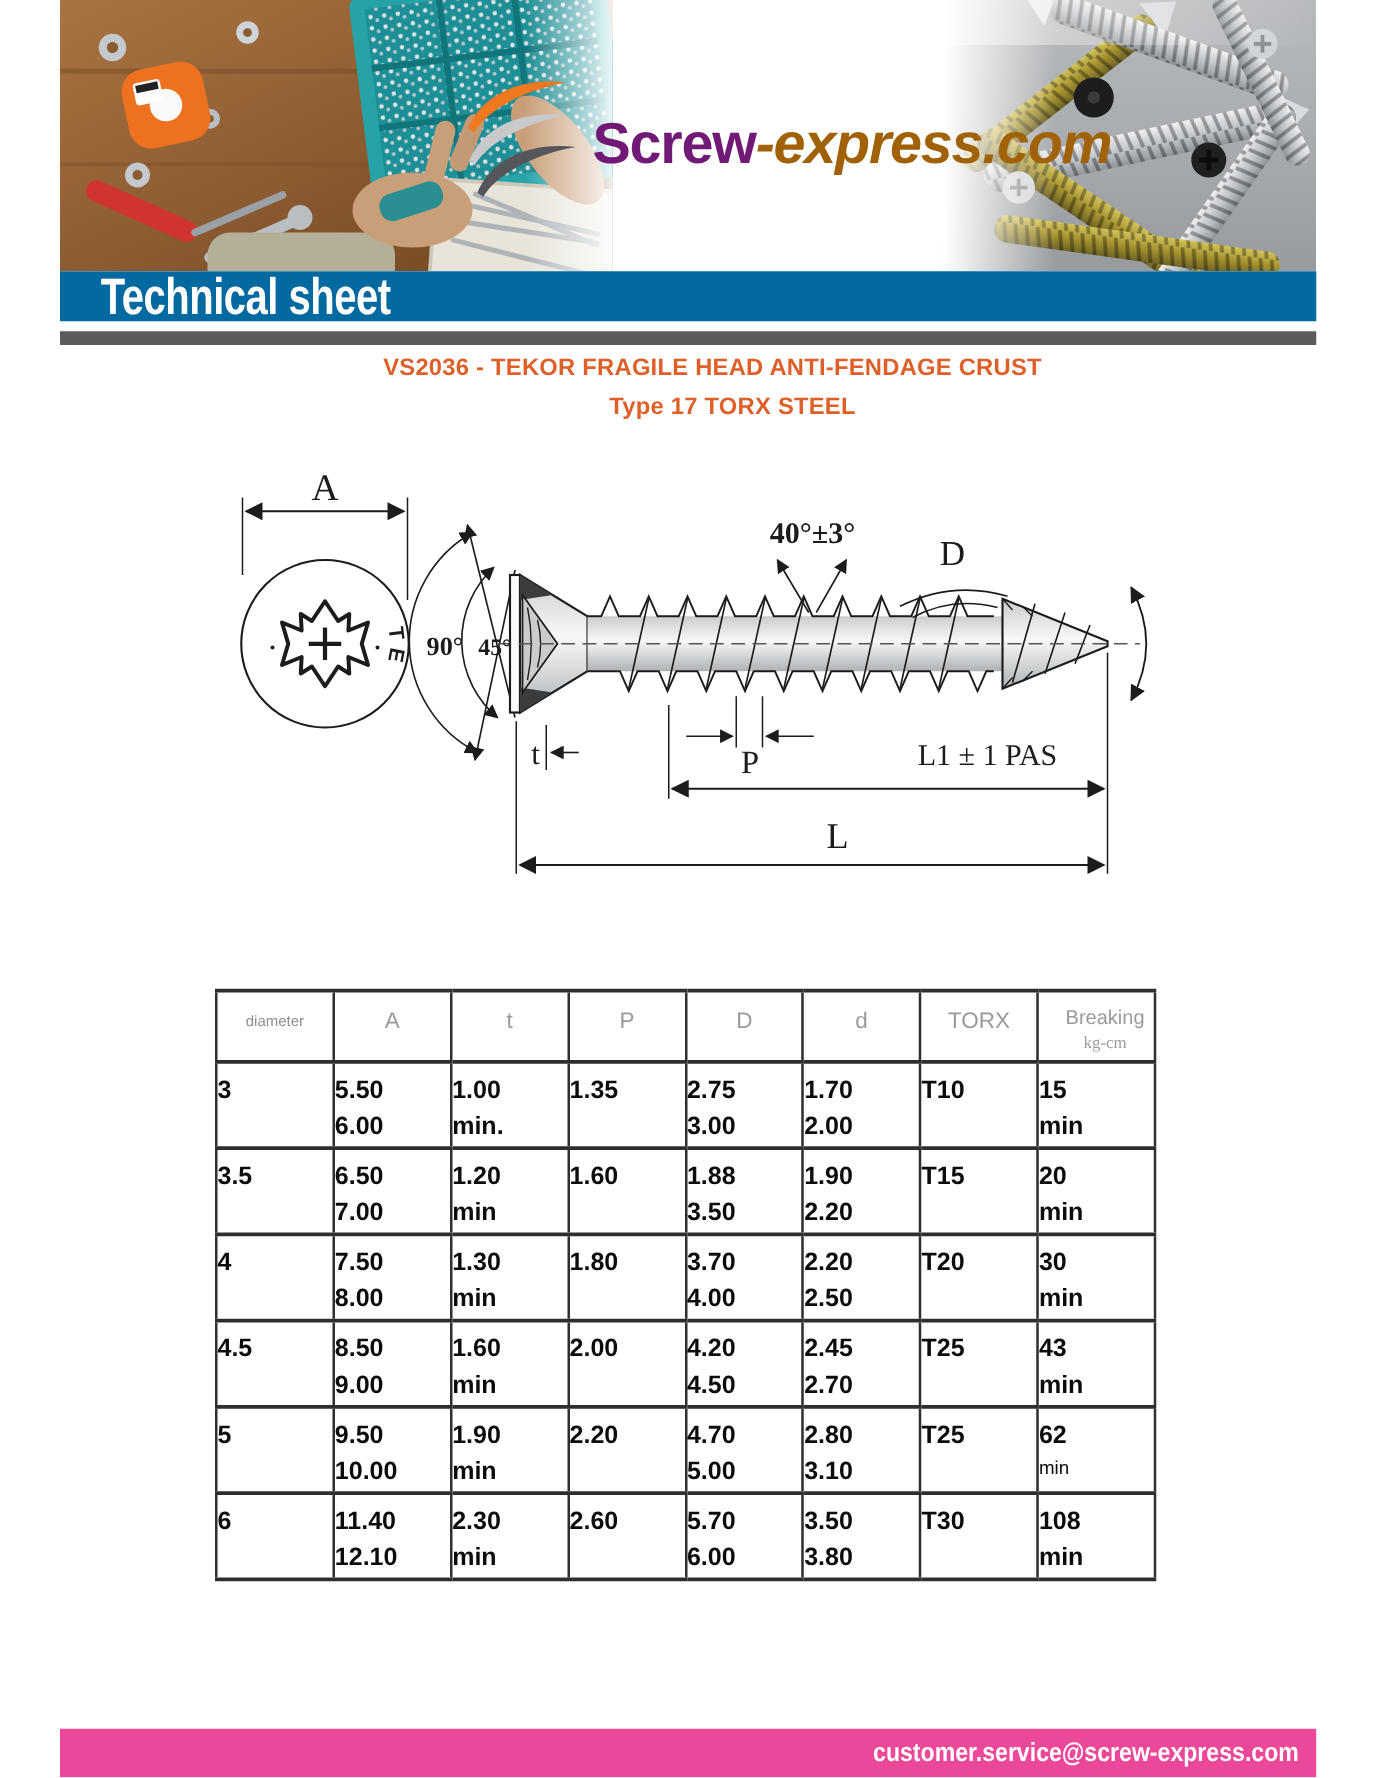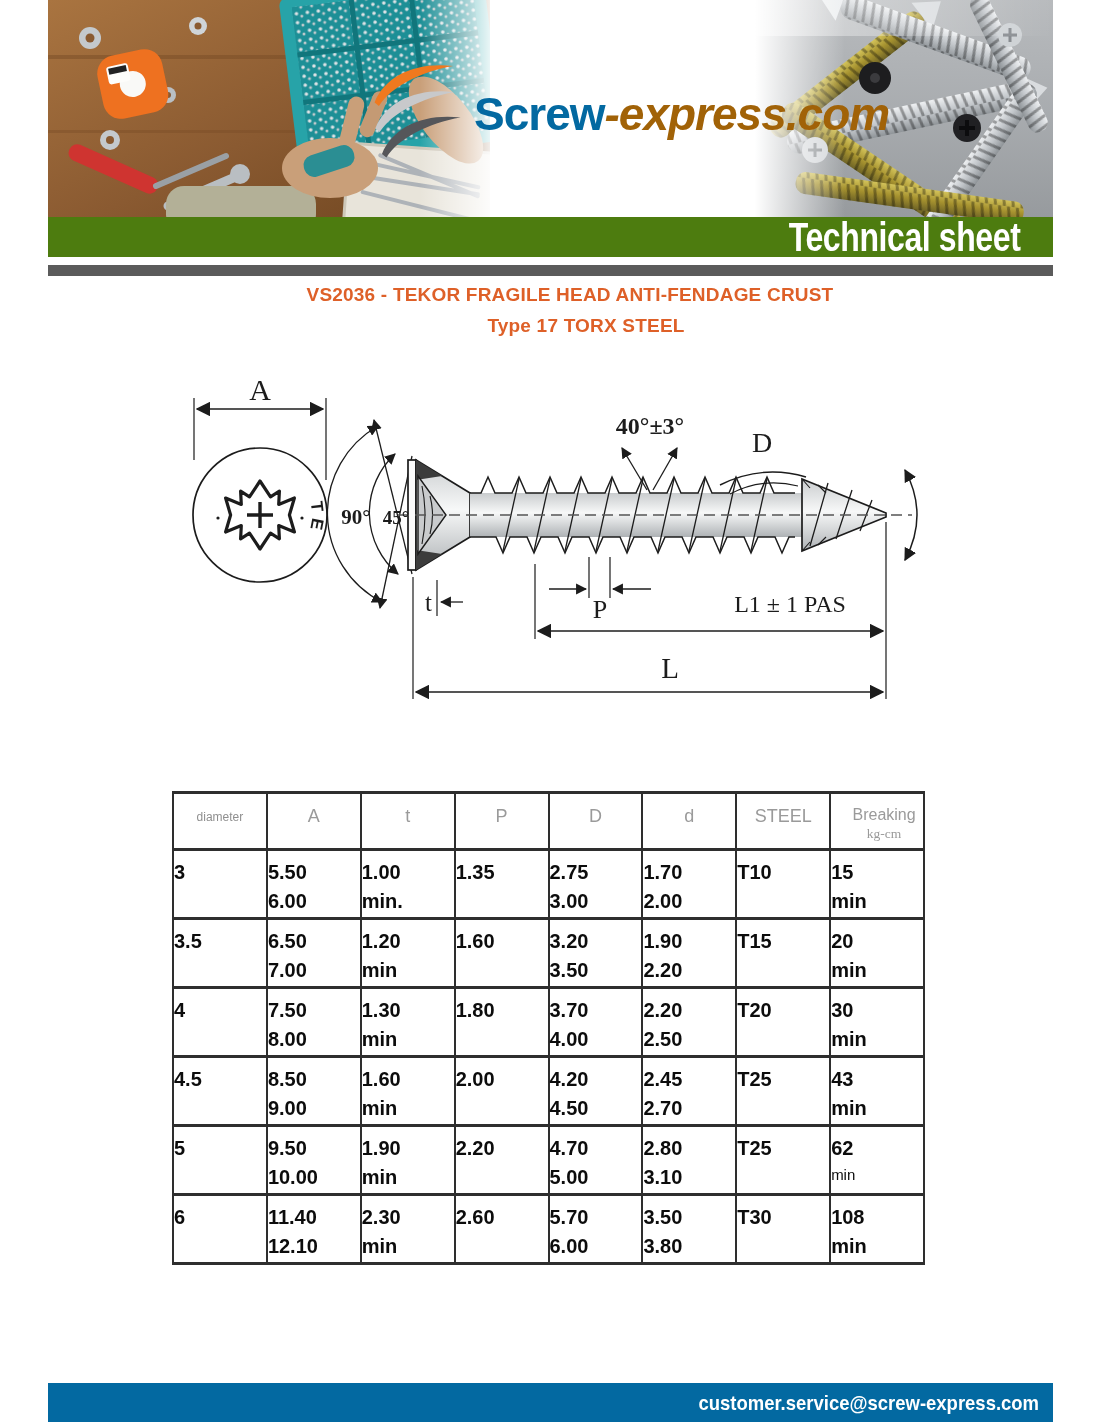--- a/index.html
+++ b/index.html
@@ -7,26 +7,26 @@
         font-family:"Liberation Sans",sans-serif;}
 
   
   .photo{position:absolute;top:0;overflow:hidden;}
   .photo-left{left:48px;width:442px;height:217px;}
   .photo-right{left:755px;width:298px;height:217px;}
 
   
   .logo{position:absolute;left:368px;top:62px;display:flex;align-items:center;gap:6px;}
   .logo-text{font-size:46px;font-weight:bold;letter-spacing:-1px;white-space:nowrap;}
-  .logo-text .p1{color:#0369a1;}
+  .logo-text .p1{color:#701a75;}
   .logo-text .p2{color:#a16207;font-style:italic;}
 
   
-  .banner{position:absolute;left:48px;top:217px;width:1005px;height:40px;background:#4d7c0f;
-          display:flex;align-items:center;justify-content:flex-end;}
+  .banner{position:absolute;left:48px;top:217px;width:1005px;height:40px;background:#0369a1;
+          display:flex;align-items:center;justify-content:flex-start;}
   .banner span{display:inline-block;color:#fff;font-size:41px;font-weight:bold;
                letter-spacing:-0.5px;transform:scaleX(0.78);}
   .banner-strip{position:absolute;left:48px;top:265px;width:1005px;height:11px;background:#5B5B5B;}
 
   
   .ptitle{position:absolute;left:0;width:1100px;text-align:center;color:#DE6028;
           font-weight:bold;font-size:19px;letter-spacing:0.2px;}
   .ptitle.l1{top:284px;padding-left:20px;}
   .ptitle.l2{top:315px;margin-left:36px;}
 
@@ -44,21 +44,21 @@
   .spec thead tr{height:57px;}
   .spec tbody tr{height:69px;}
   .spec th{color:#9A9A9A;font-weight:normal;font-size:18px;padding-top:12px;}
   .spec th.diam{font-size:12px;color:#8F8F8F;padding-top:16px;}
   .spec th .sub{font-size:13.5px;margin-top:2px;font-family:Liberation Serif, serif;}
   .spec th.brk{font-size:16px;padding-left:14px;}
   .spec td{font-size:20px;font-weight:bold;color:#0c0c0c;padding-top:7px;line-height:29px;}
   .spec td .small{font-size:15px;font-weight:500;line-height:24px;}
 
   
-  .footer{position:absolute;left:48px;top:1383px;width:1005px;height:39px;background:#0369a1;
+  .footer{position:absolute;left:48px;top:1383px;width:1005px;height:39px;background:#ec4899;
           display:flex;align-items:center;justify-content:flex-end;padding:0;box-sizing:border-box;}
   .footer span{display:inline-block;color:#fff;font-size:21px;font-weight:bold;
                margin-right:14px;transform:scaleX(0.88);transform-origin:right center;}
 </style>
 </head>
 <body>
 
 <div class="page">
 
   <div class="photo photo-left">
@@ -319,21 +319,21 @@
 
   <table class="spec">
     <thead>
       <tr>
         <th class="diam">diameter</th>
         <th>A</th>
         <th>t</th>
         <th>P</th>
         <th>D</th>
         <th>d</th>
-        <th>STEEL</th>
+        <th>TORX</th>
         <th class="brk">
             <div>Breaking</div>
             <div class="sub">kg-cm</div>
           </th>
       </tr>
     </thead>
     <tbody>
       <tr>
         <td>
             <div>3</div>
@@ -379,21 +379,21 @@
           </td>
         <td>
             <div>1.20</div>
             <div>min</div>
           </td>
         <td>
             <div>1.60</div>
             <div></div>
           </td>
         <td>
-            <div>3.20</div>
+            <div>1.88</div>
             <div>3.50</div>
           </td>
         <td>
             <div>1.90</div>
             <div>2.20</div>
           </td>
         <td>
             <div>T15</div>
             <div></div>
           </td>

